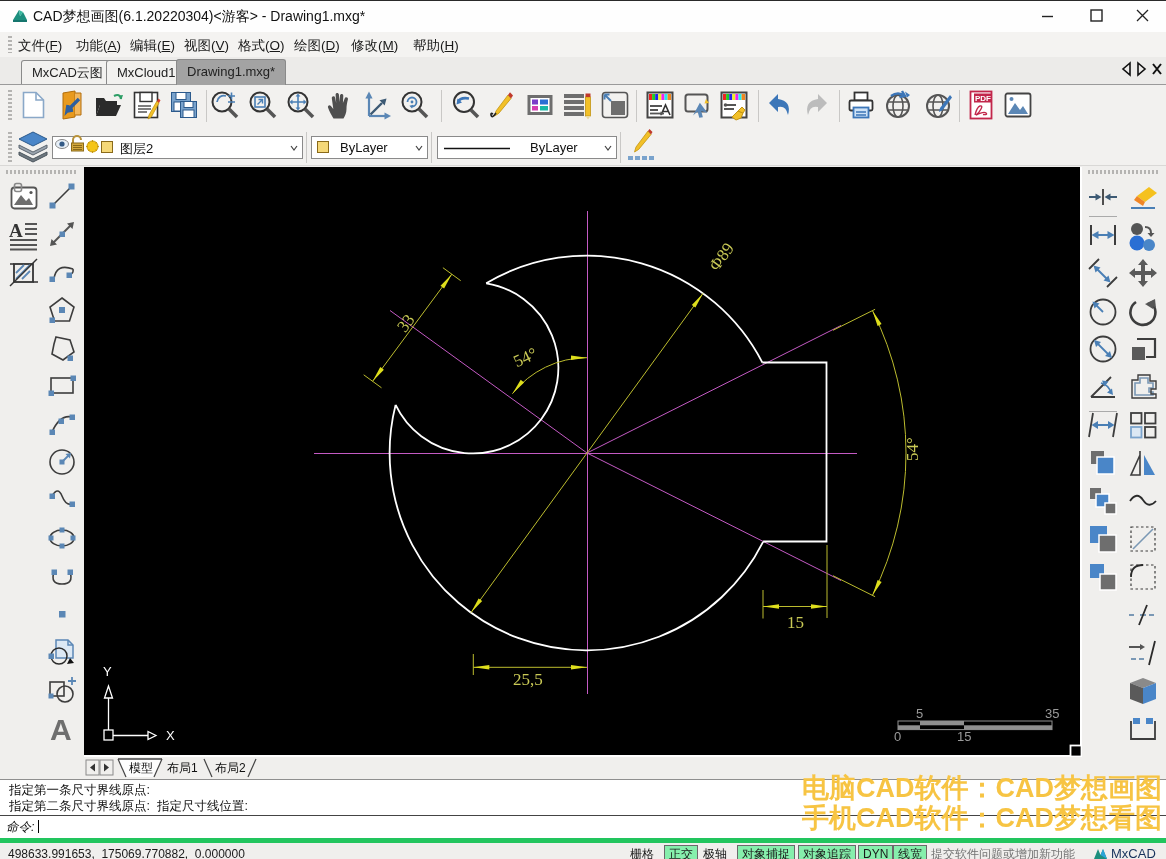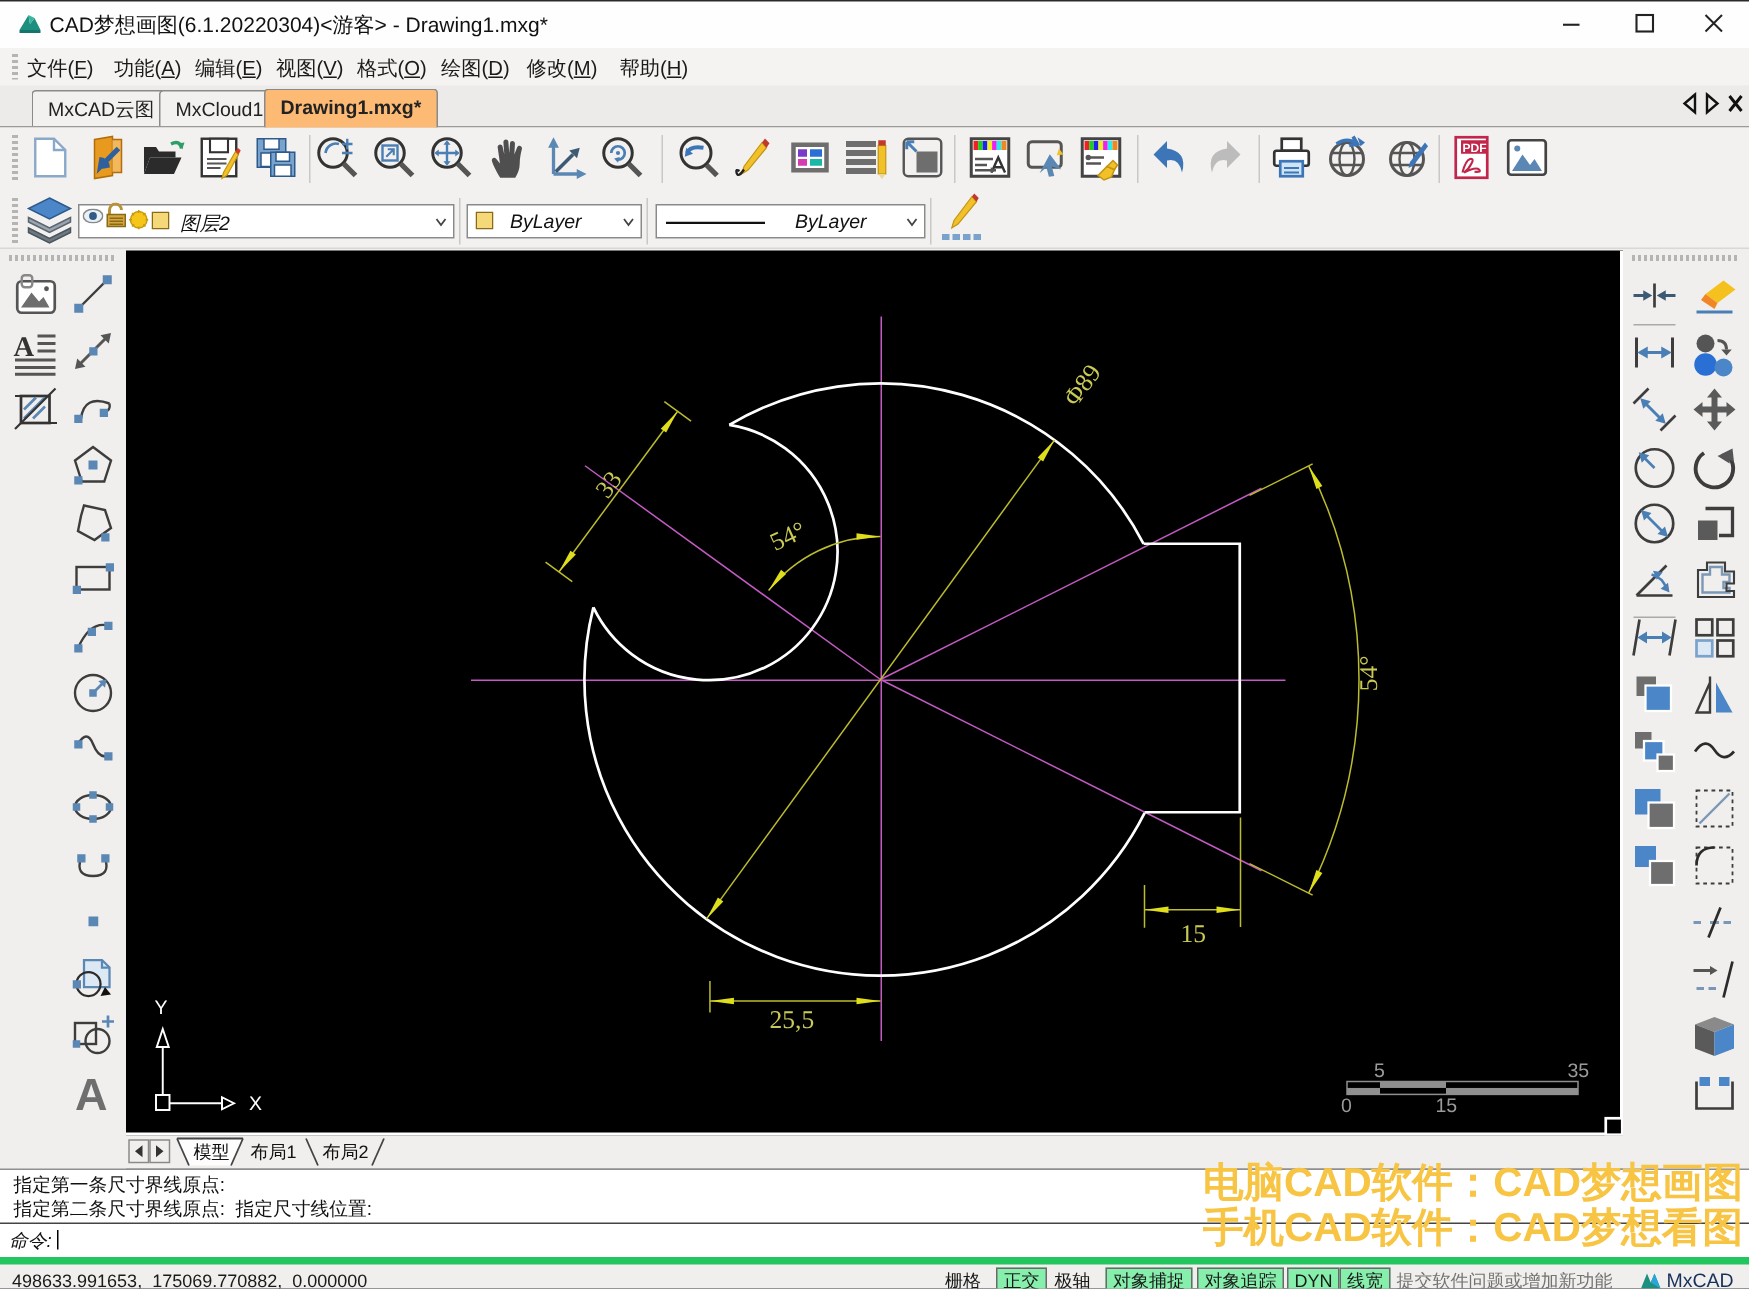--- a/index.html
+++ b/index.html
@@ -5,24 +5,24 @@
 html,body{margin:0;padding:0;}
 body{width:1166px;height:859px;position:relative;overflow:hidden;background:#f0efed;font-family:"Liberation Sans",sans-serif;}
 .abs{position:absolute;}
 #titlebar{left:0;top:0;width:1166px;height:32px;background:#fefefe;border-top:1px solid #2a2a2a;box-sizing:border-box;}
 #titletext{left:33px;top:8px;font-size:14px;color:#111;}
 .winbtn{top:6px;width:20px;height:20px;color:#222;}
 #menubar{left:0;top:32px;width:1166px;height:25px;background:#f4f3f1;}
 .menuitem{position:absolute;top:37px;font-size:13.5px;color:#1a1a1a;}
 #tabrow{left:0;top:57px;width:1166px;height:28px;background:#ecebe9;border-bottom:1px solid #9a9a9a;box-sizing:border-box;}
 .ftab{position:absolute;top:60px;height:24px;line-height:24px;font-size:13px;color:#222;background:#f2f1ef;border:1px solid #8a8a8a;border-bottom:none;border-radius:3px 3px 0 0;padding:0 10px;box-sizing:border-box;}
-.ftab.active{background:#fdba74;font-weight:bold;height:26px;top:59px;z-index:2;}
+.ftab.active{background:#a3a3a3;font-weight:normal;height:26px;top:59px;z-index:2;}
 #toolbar1{left:0;top:85px;width:1166px;height:42px;background:#f2f1ef;}
 #toolbar2{left:0;top:127px;width:1166px;height:39px;background:#f2f1ef;border-bottom:1px solid #d9d8d6;box-sizing:border-box;}
-.combo{position:absolute;top:9px;height:23px;background:#fff;border:1px solid #8a8a8a;box-sizing:border-box;font-size:13px;color:#111;font-style:italic;}
+.combo{position:absolute;top:9px;height:23px;background:#fff;border:1px solid #8a8a8a;box-sizing:border-box;font-size:13px;color:#111;}
 .cArr{position:absolute;right:4px;top:7px;width:8px;height:8px;}
 #leftbar{left:0;top:166px;width:84px;height:614px;background:#f0efed;}
 #rightbar{left:1082px;top:166px;width:84px;height:614px;background:#f0efed;}
 #canvas{left:84px;top:167px;width:998px;height:590px;background:#000;}
 #laytabs{left:84px;top:757px;width:998px;height:23px;background:#f0efed;border-bottom:1px solid #8f8f8f;box-sizing:border-box;}
 #cmdarea{left:0;top:780px;width:1166px;height:58px;background:#fff;font-size:12.5px;color:#111;}
 #statusbar{left:0;top:838px;width:1166px;height:21px;background:#f0efed;border-top:5px solid #22c55e;box-sizing:border-box;font-size:12px;color:#1a1a1a;}
 .sbtn{position:absolute;top:2px;height:16px;line-height:16px;border:1px solid #6a6a6a;padding:0 4px;background:#86efac;}
 .sflat{position:absolute;top:3px;height:16px;line-height:16px;}
 #promo{position:absolute;right:4px;top:773px;height:62px;color:#f7c443;font-weight:bold;font-size:27px;line-height:30px;letter-spacing:2.5px;text-align:right;letter-spacing:0px;white-space:nowrap;}

